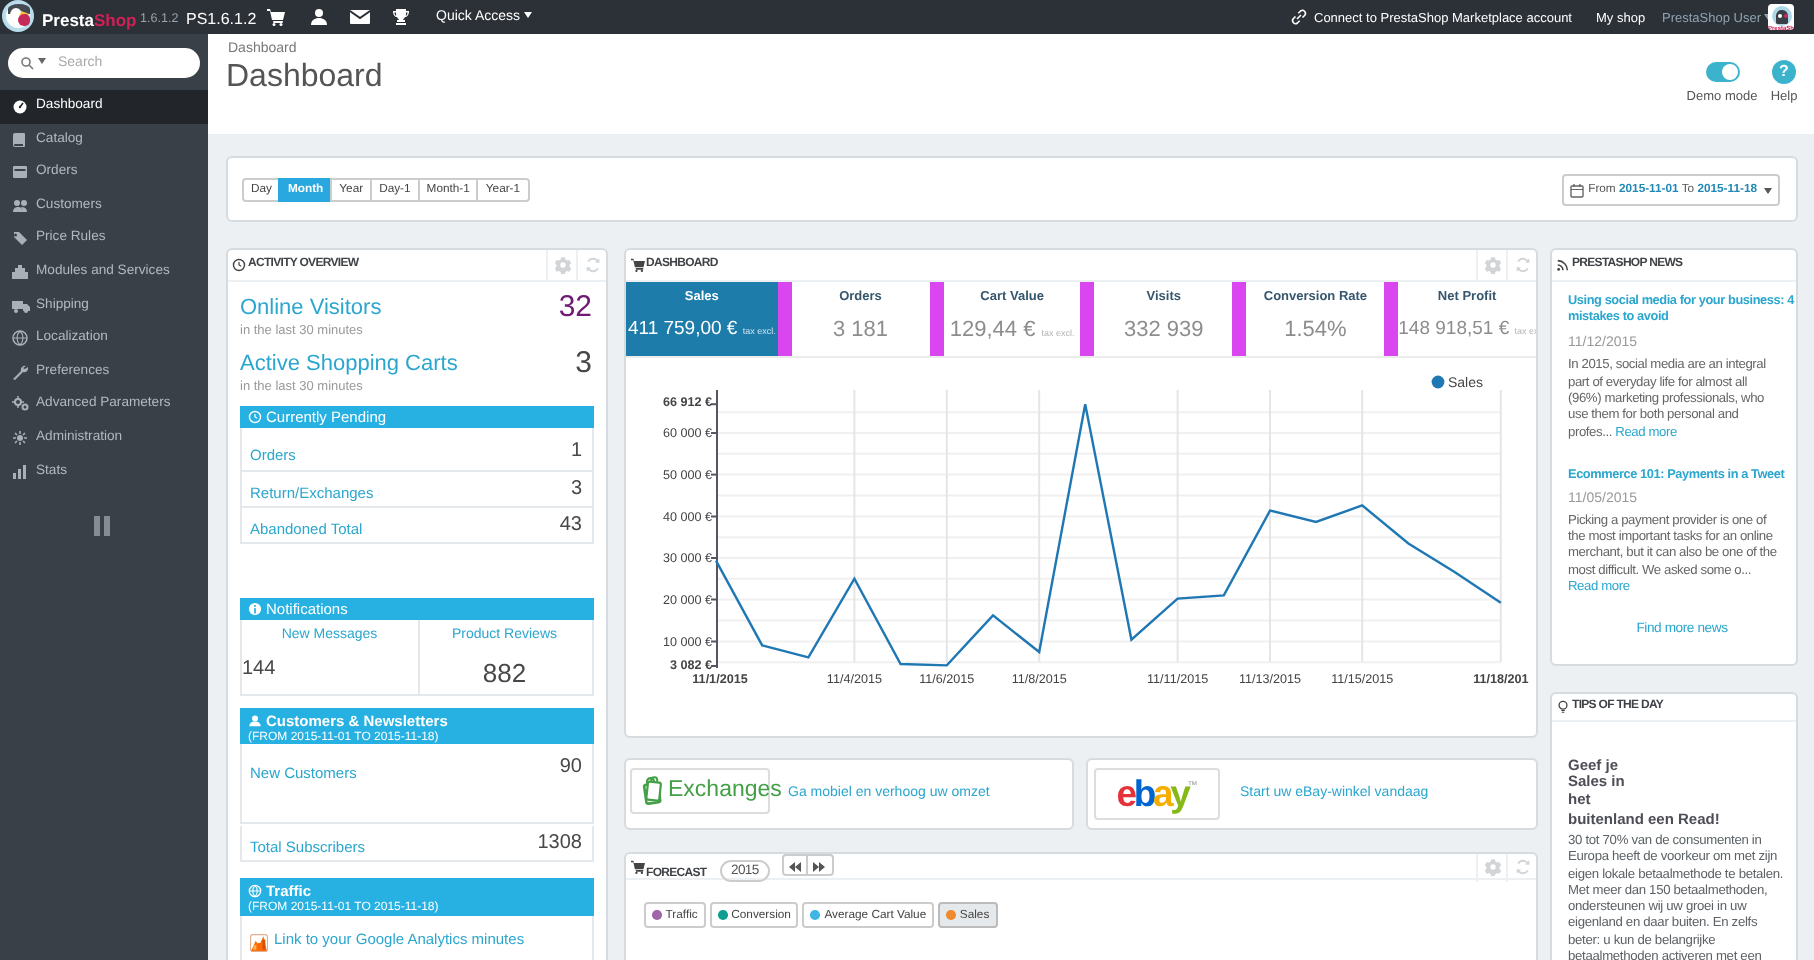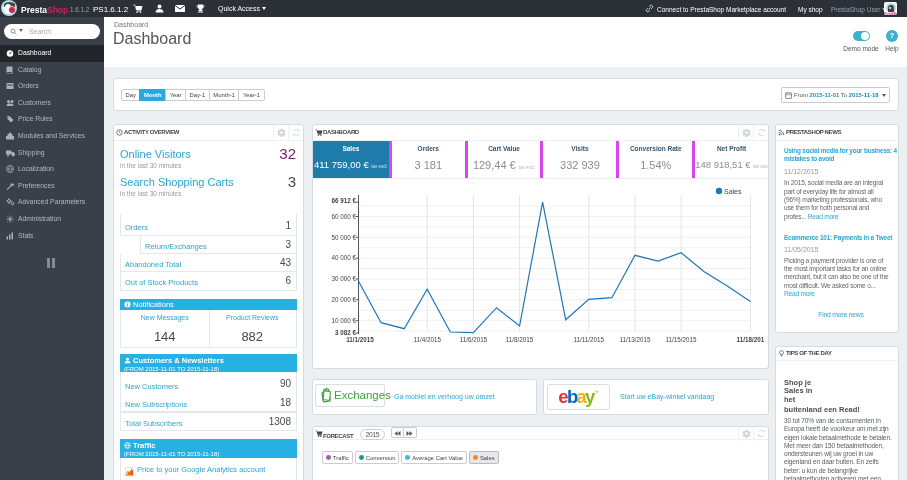--- a/index.html
+++ b/index.html
@@ -10,21 +10,21 @@
   .phead { height:16px; line-height:15px; padding-left:2px; font-size:6px; letter-spacing:-0.35px; font-weight:bold; color:#3f4347; border-bottom:1px solid #edf0f2; position:relative; }
   .phicons { position:absolute; right:0; top:0; height:15px; display:flex; align-items:center; }
   .phicons .ic { width:15px; height:15px; border-left:1px solid #edf0f2; display:flex; align-items:center; justify-content:center; }
   .bluebar { background:#27b1e2; color:#fff; font-size:7.5px; font-weight:bold; padding:2px 4px; }
   .mi { height:16.6px; line-height:16.6px; font-size:6.8px; color:#b3b8bf; padding-left:18px; position:relative; white-space:nowrap; }
   .mico { position:absolute; left:6px; top:4px; }
   .lrow { left:0; right:0; border:1px solid #e2e8eb; border-top:none; padding:0 4px; white-space:nowrap; font-size:7.5px; line-height:9.5px; }
   .lrow .lnk { font-size:7.5px; }
   .lrow .num { position:absolute; right:5px; font-size:10px; color:#484848; }
   .panel { overflow:hidden; }
-  .scell { width:16.6667%; text-align:center; border-left:3px solid #d946ef; overflow:visible; }
+  .scell { width:16.6667%; text-align:center; border-left:7px solid #d946ef; overflow:visible; }
   .scell:first-child { border-left:none; }
   .slab { font-size:6.5px; font-weight:bold; color:#35566d; margin-top:4px; }
   .sval { font-size:11px; color:#8d8d8d; margin-top:7px; white-space:nowrap; }
   .tiny { font-size:4.5px; color:#b5b5b5; }
   .legbtn { display:inline-flex; align-items:center; height:13px; border:1px solid #ccc; background:#fff; border-radius:2px; font-size:5.9px; color:#444; padding:0 3px; margin-right:2px; white-space:nowrap; }
   .dot { display:inline-block; width:4.8px; height:4.8px; border-radius:50%; margin-right:2px; }
   .tbtn { display:inline-block; height:12px; line-height:11px; border:1px solid #ccc; margin-left:-1px; background:#fff; font-size:5.9px; color:#444; padding:0 3.5px; }
   a.lnk { color:#2ba6ce; text-decoration:none; }
   svg { display:block; }
 </style>
@@ -228,61 +228,63 @@
             <path fill="#d2d5d8" d="M13.5 2l.3 4-4-.3z"></path>
             <path fill="#d2d5d8" d="M2.5 14l-.3-4 4 .3z"></path>
           </svg>
         </span>
     </div>
   </div>
   <div style="position:absolute;left:6px;right:6px;top:16px;height:364px;">
     <a class="lnk abs" style="left:0;top:7px;font-size:11px;">Online Visitors</a>
     <span class="abs" style="right:1px;top:4px;font-size:15px;color:#701a75;">32</span>
     <div class="abs" style="left:0;top:21px;font-size:6.5px;color:#999;">in the last 30 minutes</div>
-    <a class="lnk abs" style="left:0;top:35px;font-size:11px;">Search Shopping Carts</a>
+    <a class="lnk abs" style="left:0;top:35px;font-size:11px;">Active Shopping Carts</a>
     <span class="abs" style="right:1px;top:32px;font-size:15px;color:#484848;">3</span>
     <div class="abs" style="left:0;top:49px;font-size:6.5px;color:#999;">in the last 30 minutes</div>
 
+    <div class="bluebar abs" style="left:0;right:0;top:62px;height:11px;padding:0 4px;line-height:11px;font-weight:normal;"><svg style="display:inline-block;vertical-align:-1px;margin-right:2px;" width="7" height="7" viewBox="0 0 16 16">
+          <circle cx="8" cy="8" r="6.3" fill="none" stroke="#fff" stroke-width="1.6"></circle>
+          <path d="M8 4.5V8l2.5 1.5" fill="none" stroke="#fff" stroke-width="1.4"></path>
+        </svg>Currently Pending</div>
     <div class="abs lrow" style="top:73px;height:22px;padding-top:9px;"><a class="lnk">Orders</a><span class="num" style="top:7px;">1</span></div>
-    <div class="abs lrow" style="top:95px;height:18.2px;padding-top:6px;margin-left:20px;"><a class="lnk">Return/Exchanges</a><span class="num" style="top:4px;">3</span></div>
+    <div class="abs lrow" style="top:95px;height:18.2px;padding-top:6px;"><a class="lnk">Return/Exchanges</a><span class="num" style="top:4px;">3</span></div>
     <div class="abs lrow" style="top:113.2px;height:18.2px;padding-top:6px;"><a class="lnk">Abandoned Total</a><span class="num" style="top:4px;">43</span></div>
-    <div class="abs lrow" style="top:131.4px;height:18.2px;padding-top:6px;"><a class="lnk">Out of Stock Products</a><span class="num" style="top:4px;">6</span></div>
 
     <div class="bluebar abs" style="left:0;right:0;top:158px;height:11px;padding:0 4px;line-height:11px;font-weight:normal;"><svg style="display:inline-block;vertical-align:-1px;margin-right:2px;" width="7" height="7" viewBox="0 0 16 16">
           <circle cx="8" cy="8" r="7" fill="#fff"></circle>
           <rect x="7" y="3.5" width="2" height="2" fill="#27b1e2"></rect>
           <rect x="7" y="7" width="2" height="6" fill="#27b1e2"></rect>
         </svg>Notifications</div>
     <div class="abs" style="left:0;right:0;top:169px;height:38px;border:1px solid #e2e8eb;border-top:none;">
       <div class="abs" style="left:50%;top:0;bottom:0;width:1px;background:#e2e8eb;"></div>
       <a class="lnk abs" style="left:0;width:50%;top:4px;text-align:center;font-size:7px;">New Messages</a>
       <a class="lnk abs" style="right:0;width:50%;top:4px;text-align:center;font-size:7px;">Product Reviews</a>
-      <div class="abs" style="left:0;width:50%;top:19px;text-align:center;font-size:13px;color:#484848;">144</div>
+      <div class="abs" style="left:0;width:50%;top:19px;font-size:10px;color:#484848;">144</div>
       <div class="abs" style="right:0;width:50%;top:19px;text-align:center;font-size:13px;color:#484848;">882</div>
     </div>
 
     <div class="bluebar abs" style="left:0;right:0;top:213px;height:18px;padding:2px 4px;"><svg style="display:inline-block;vertical-align:-1px;margin-right:2px;" width="7" height="7" viewBox="0 0 16 16">
           <circle cx="8" cy="5" r="3.4" fill="#fff"></circle>
           <path fill="#fff" d="M1.5 14c0-4 3.4-5.5 6.5-5.5s6.5 1.5 6.5 5.5z"></path>
         </svg>Customers &amp; Newsletters<div style="font-size:6px;font-weight:normal;margin-top:1px;">(FROM 2015-11-01 TO 2015-11-18)</div></div>
     <div class="abs lrow" style="top:231px;height:40px;padding-top:10px;"><a class="lnk">New Customers</a><span class="num" style="top:7px;">90</span></div>
-    <div class="abs lrow" style="top:253.4px;height:18.4px;padding-top:6px;"><a class="lnk">New Subscriptions</a><span class="num" style="top:4px;">18</span></div>
     <div class="abs lrow" style="top:271.8px;height:18.4px;padding-top:6px;"><a class="lnk">Total Subscribers</a><span class="num" style="top:4px;">1308</span></div>
 
     <div class="bluebar abs" style="left:0;right:0;top:298px;height:19px;padding:2px 4px;"><svg style="display:inline-block;vertical-align:-1px;margin-right:2px;" width="7" height="7" viewBox="0 0 16 16">
           <circle cx="8" cy="8" r="6.5" fill="none" stroke="#fff" stroke-width="1.5"></circle>
           <path d="M1.5 8h13M8 1.5c-3.5 3.5-3.5 9.5 0 13 3.5-3.5 3.5-9.5 0-13" fill="none" stroke="#fff" stroke-width="1.2"></path>
         </svg>Traffic<div style="font-size:6px;font-weight:normal;margin-top:1px;">(FROM 2015-11-01 TO 2015-11-18)</div></div>
     <div class="abs lrow" style="top:317px;height:23px;padding-top:7px;"><svg style="display:inline-block;vertical-align:middle;margin-right:3px;" width="9" height="9" viewBox="0 0 16 16">
           <rect x="0.5" y="0.5" width="15" height="15" rx="2" fill="#fff" stroke="#e0b090"></rect>
           <path fill="#f60" d="M1 15l4-9 3 4 4-8 3 13z" opacity="0.95"></path>
           <rect x="3" y="10" width="2.6" height="4" fill="#ffb24d"></rect>
           <rect x="7" y="8" width="2.6" height="6" fill="#f60"></rect>
           <rect x="11" y="5" width="2.6" height="9" fill="#d94f00"></rect>
-        </svg><a class="lnk" style="vertical-align:1px;">Price to your Google Analytics account</a></div>
+        </svg><a class="lnk" style="vertical-align:1px;">Link to your Google Analytics minutes</a></div>
   </div>
 </div>
 
 <div class="panel" id="midpanel" style="left:312px;top:124px;width:457px;height:245px;">
   <div class="phead">
     <svg style="position:absolute;left:2px;top:4px;" width="8" height="7" viewBox="0 0 20 18">
         <path fill="#444" d="M1 1h3l1 3h14l-2 8H6L4 3H1zM7 13h10l-.5 2H7.5z"></path>
         <circle cx="8" cy="16.5" r="1.5" fill="#444"></circle>
         <circle cx="15" cy="16.5" r="1.5" fill="#444"></circle>
       </svg>
@@ -486,16 +488,16 @@
 
 <div class="panel" id="tips" style="left:775px;top:346px;width:124px;height:140px;">
   <div class="phead" style="height:14px;line-height:13px;">
     <svg style="position:absolute;left:2px;top:3px;" width="7" height="7" viewBox="0 0 16 16">
         <circle cx="8" cy="6" r="4.5" fill="none" stroke="#444" stroke-width="1.5"></circle>
         <path d="M6 12h4M6.5 14h3" stroke="#444" stroke-width="1.4"></path>
       </svg>
     <span style="margin-left:8px;">TIPS OF THE DAY</span>
   </div>
 
-  <div style="position:absolute;left:8px;top:32px;width:36px;font-size:7.5px;font-weight:bold;color:#4d4d57;line-height:8.4px;">Shop je Sales in het</div>
+  <div style="position:absolute;left:8px;top:32px;width:36px;font-size:7.5px;font-weight:bold;color:#4d4d57;line-height:8.4px;">Geef je Sales in het</div>
   <div style="position:absolute;left:8px;top:58px;font-size:7.5px;font-weight:bold;color:#4d4d57;">buitenland een Read!</div>
   <div style="position:absolute;left:8px;right:0;top:70px;font-size:6.6px;letter-spacing:-0.15px;color:#5c6266;line-height:8.3px;white-space:nowrap;">30 tot 70% van de consumenten in<br>Europa heeft de voorkeur om met zijn<br>eigen lokale betaalmethode te betalen.<br>Met meer dan 150 betaalmethoden,<br>ondersteunen wij uw groei in uw<br>eigenland en daar buiten. En zelfs<br>beter: u kun de belangrijke<br>betaalmethoden activeren met een</div>
 </div>
 
 </body></html>

